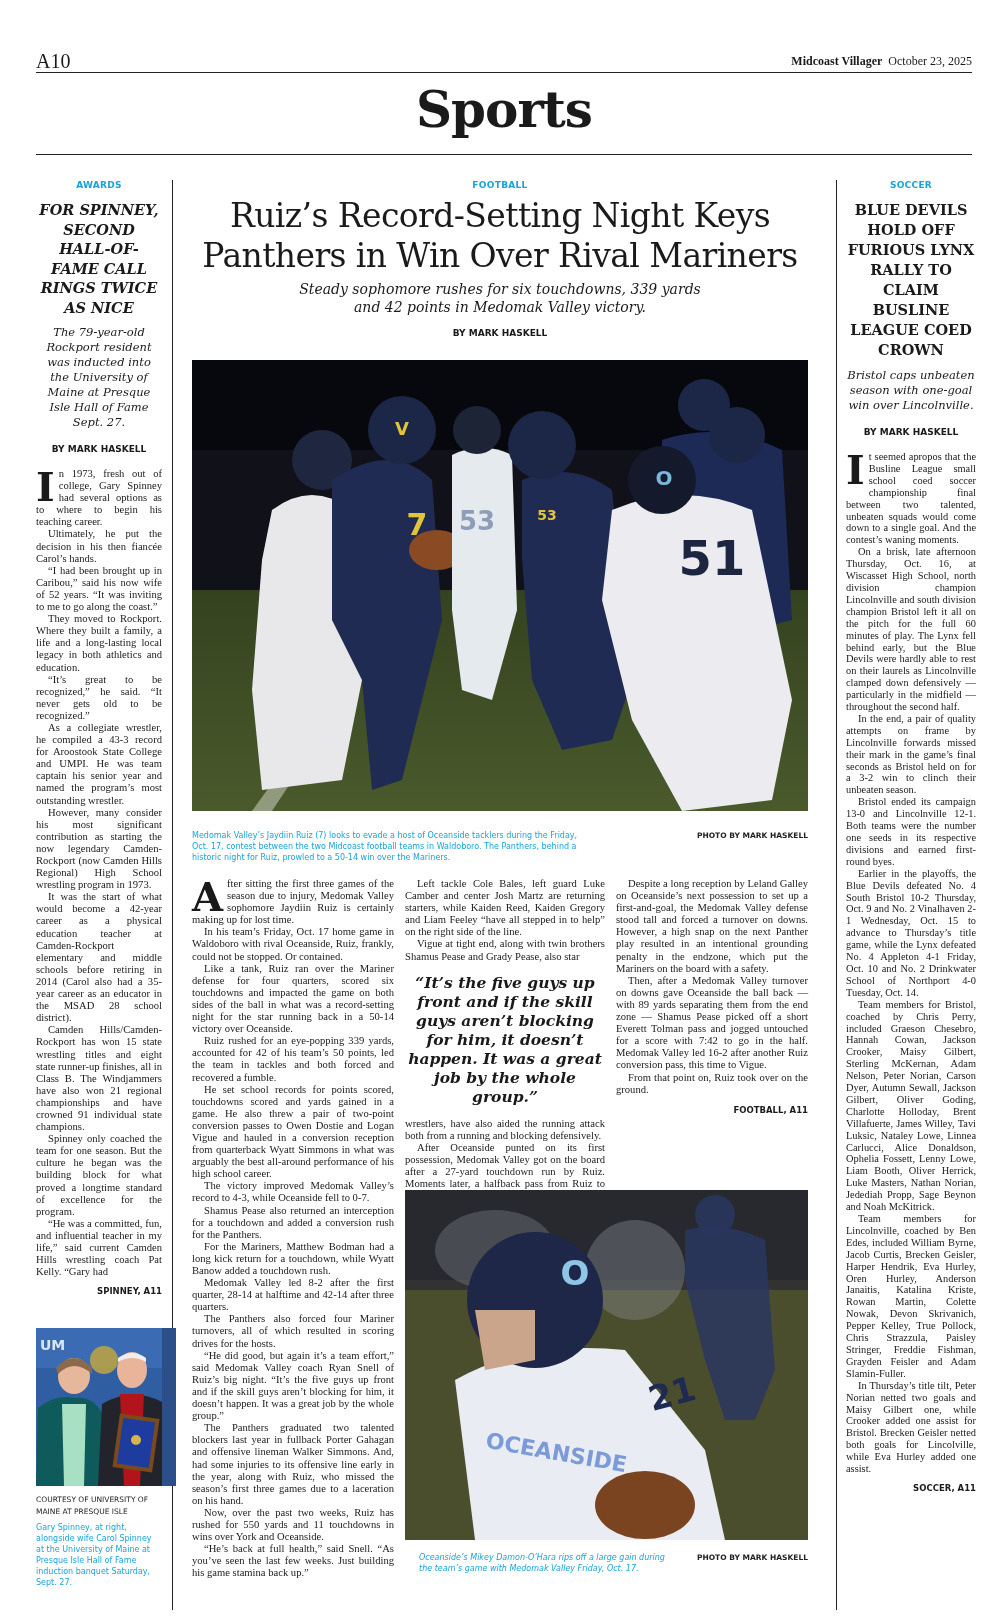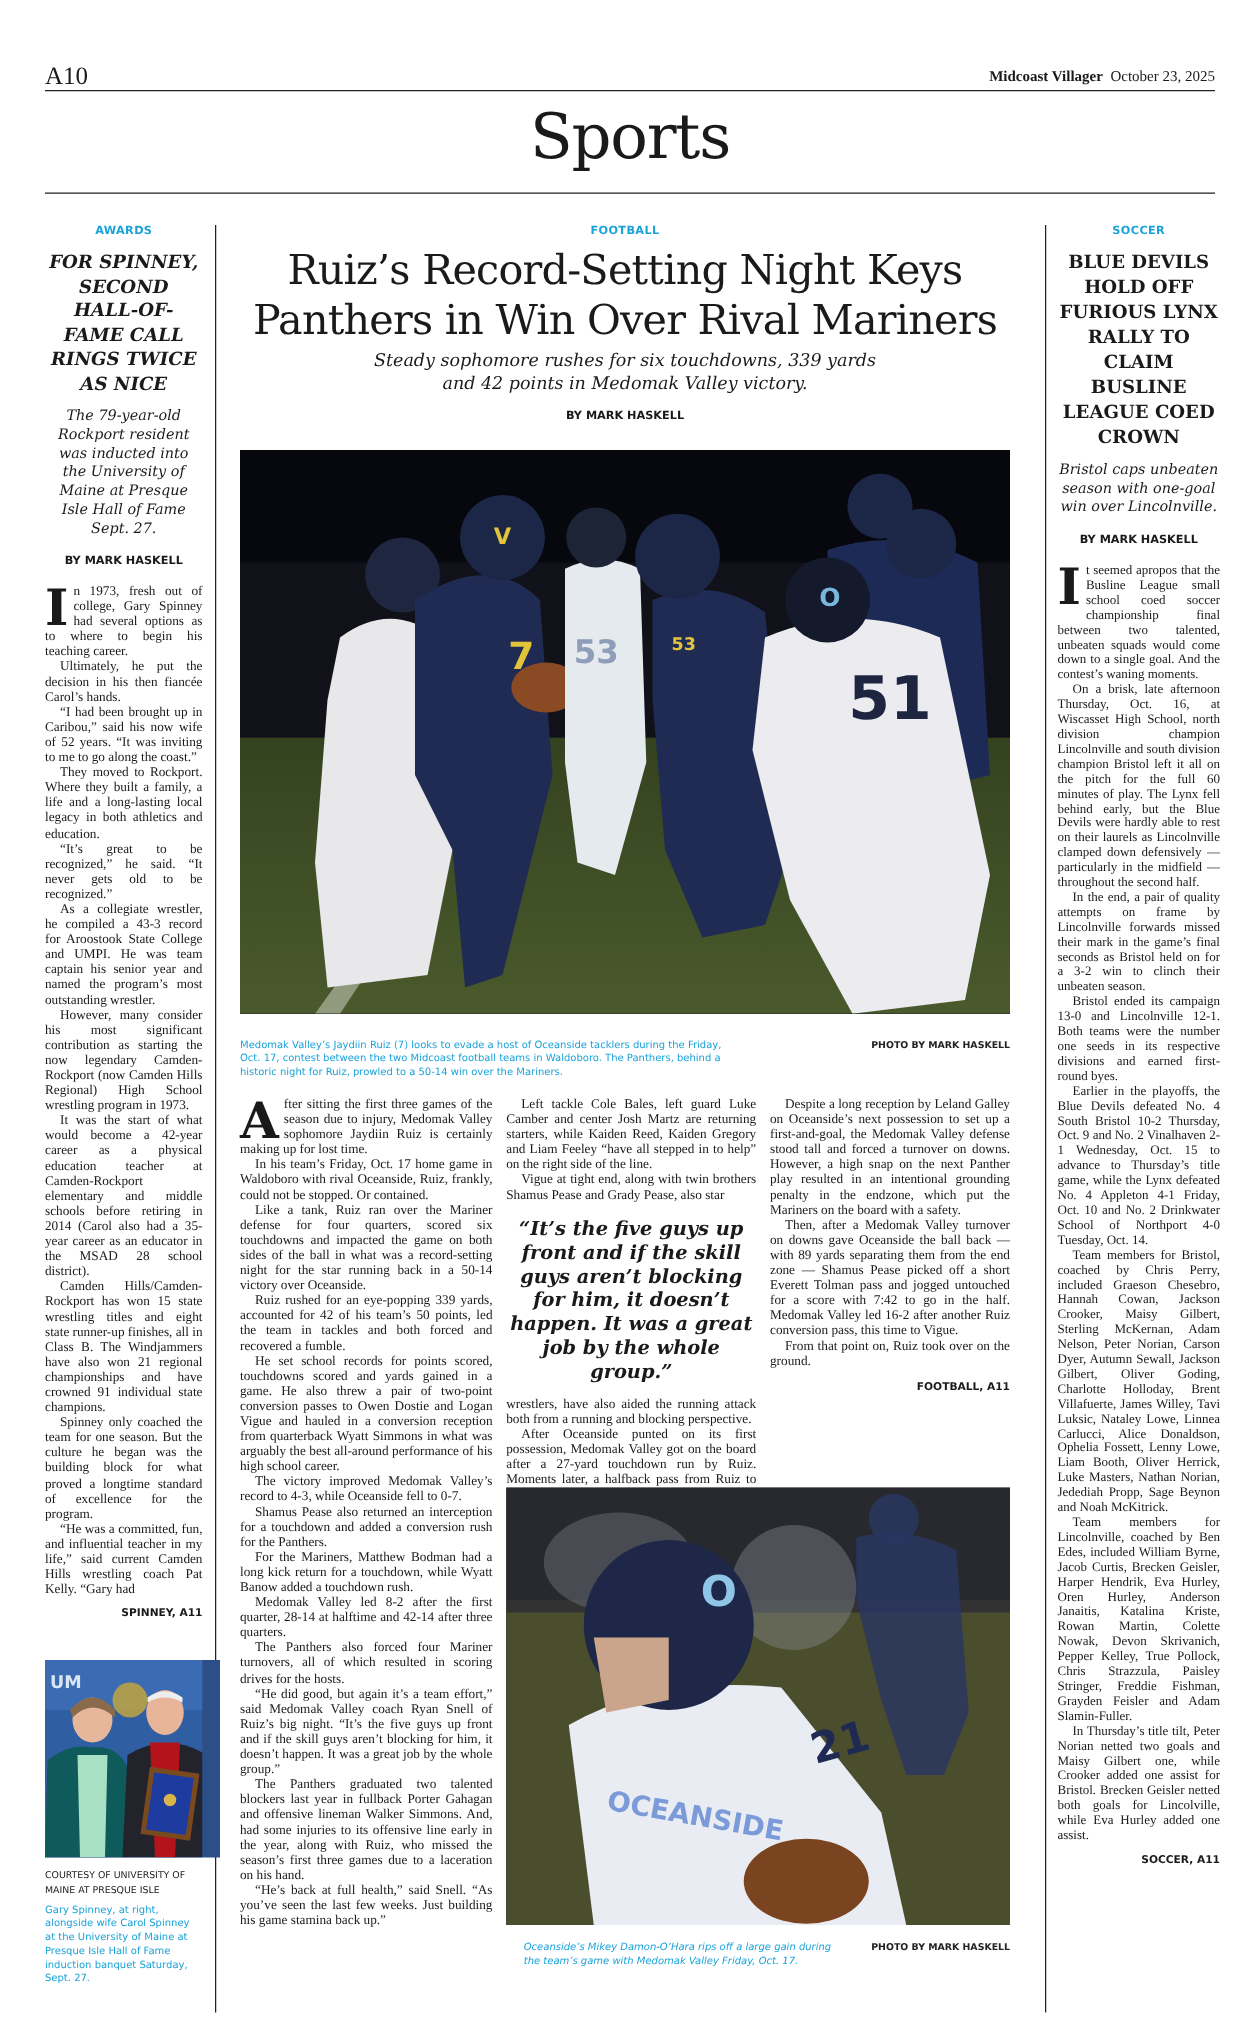--- a/index.html
+++ b/index.html
@@ -3,21 +3,21 @@
 <meta charset="utf-8">
 <style>
   * { box-sizing: border-box; margin: 0; padding: 0; }
   html, body { width: 1008px; height: 1620px; background: #ffffff; overflow: hidden; }
   body { position: relative; color: #1a1a1a; font-family: "DejaVu Serif", serif; }
 
   .folio { position: absolute; top: 50px; left: 36px; font-family: "Liberation Serif", serif; font-size: 20px; }
   .masthead-right { position: absolute; top: 54px; right: 36px; font-family: "Liberation Serif", serif; font-size: 12px; }
   .masthead-right b { font-weight: bold; margin-right: 6px; }
   .rule-top { position: absolute; top: 72px; left: 36px; width: 936px; height: 1px; background: #222; }
-  .section-title { position: absolute; top: 80px; left: 0; width: 1008px; text-align: center; font-family: "DejaVu Serif", serif; font-weight: normal; font-size: 50px; letter-spacing: -1px; }
+  .section-title { position: absolute; top: 80px; left: 0; width: 1008px; text-align: center; font-family: "DejaVu Serif", serif; font-weight: bold; font-size: 50px; letter-spacing: -1px; }
   .rule-bottom { position: absolute; top: 154px; left: 36px; width: 936px; height: 1px; background: #222; }
 
   .vline { position: absolute; top: 180px; width: 1px; background: #222; }
 
   .kicker { font-family: "DejaVu Sans", sans-serif; font-weight: bold; font-size: 9px; color: #1aa3d9; text-align: center; letter-spacing: 0.3px; }
   .byline { font-family: "DejaVu Sans", sans-serif; font-weight: bold; font-size: 9px; text-align: center; color: #1a1a1a; }
   .body { font-family: "Liberation Serif", serif; font-size: 10.6px; line-height: 12.1px; text-align: justify; hyphens: auto; }
   .body p { text-indent: 12px; }
   .body p.first { text-indent: 0; }
   .dropcap { float: left; font-family: "DejaVu Serif", serif; font-weight: bold; font-size: 40px; line-height: 34px; margin: 2px 4px 0 0; }
@@ -184,28 +184,29 @@
   <p>Like a tank, Ruiz ran over the Mariner defense for four quarters, scored six touchdowns and impacted the game on both sides of the ball in what was a record-setting night for the star running back in a 50-14 victory over Oceanside.</p>
   <p>Ruiz rushed for an eye-popping 339 yards, accounted for 42 of his team’s 50 points, led the team in tackles and both forced and recovered a fumble.</p>
   <p>He set school records for points scored, touchdowns scored and yards gained in a game. He also threw a pair of two-point conversion passes to Owen Dostie and Logan Vigue and hauled in a conversion reception from quarterback Wyatt Simmons in what was arguably the best all-around performance of his high school career.</p>
   <p>The victory improved Medomak Valley’s record to 4-3, while Oceanside fell to 0-7.</p>
   <p>Shamus Pease also returned an interception for a touchdown and added a conversion rush for the Panthers.</p>
   <p>For the Mariners, Matthew Bodman had a long kick return for a touchdown, while Wyatt Banow added a touchdown rush.</p>
   <p>Medomak Valley led 8-2 after the first quarter, 28-14 at halftime and 42-14 after three quarters.</p>
   <p>The Panthers also forced four Mariner turnovers, all of which resulted in scoring drives for the hosts.</p>
   <p>“He did good, but again it’s a team effort,” said Medomak Valley coach Ryan Snell of Ruiz’s big night. “It’s the five guys up front and if the skill guys aren’t blocking for him, it doesn’t happen. It was a great job by the whole group.”</p>
   <p>The Panthers graduated two talented blockers last year in fullback Porter Gahagan and offensive lineman Walker Simmons. And, had some injuries to its offensive line early in the year, along with Ruiz, who missed the season’s first three games due to a laceration on his hand.</p>
+  <p>Now, over the past two weeks, Ruiz has rushed for 550 yards and 11 touchdowns in wins over York and Oceanside.</p>
   <p>“He’s back at full health,” said Snell. “As you’ve seen the last few weeks. Just building his game stamina back up.”</p>
 </div>
 
 <div class="c2 body">
   <p>Left tackle Cole Bales, left guard Luke Camber and center Josh Martz are returning starters, while Kaiden Reed, Kaiden Gregory and Liam Feeley “have all stepped in to help” on the right side of the line.</p>
   <p>Vigue at tight end, along with twin brothers Shamus Pease and Grady Pease, also star</p>
   <div class="pullquote">“It’s the five guys up front and if the skill guys aren’t blocking for him, it doesn’t happen. It was a great job by the whole group.”</div>
-  <p class="first">wrestlers, have also aided the running attack both from a running and blocking perspective.</p>
+  <p class="first">wrestlers, have also aided the running attack both from a running and blocking defensively.</p>
   <p>After Oceanside punted on its first possession, Medomak Valley got on the board after a 27-yard touchdown run by Ruiz. Moments later, a halfback pass from Ruiz to Dostie gave the hosts an eight-point lead.</p>
 </div>
 
 <div class="c3 body">
   <p>Despite a long reception by Leland Galley on Oceanside’s next possession to set up a first-and-goal, the Medomak Valley defense stood tall and forced a turnover on downs. However, a high snap on the next Panther play resulted in an intentional grounding penalty in the endzone, which put the Mariners on the board with a safety.</p>
   <p>Then, after a Medomak Valley turnover on downs gave Oceanside the ball back — with 89 yards separating them from the end zone — Shamus Pease picked off a short Everett Tolman pass and jogged untouched for a score with 7:42 to go in the half. Medomak Valley led 16-2 after another Ruiz conversion pass, this time to Vigue.</p>
   <p>From that point on, Ruiz took over on the ground.</p>
   <div class="jump">FOOTBALL, A11</div>
 </div>
 

